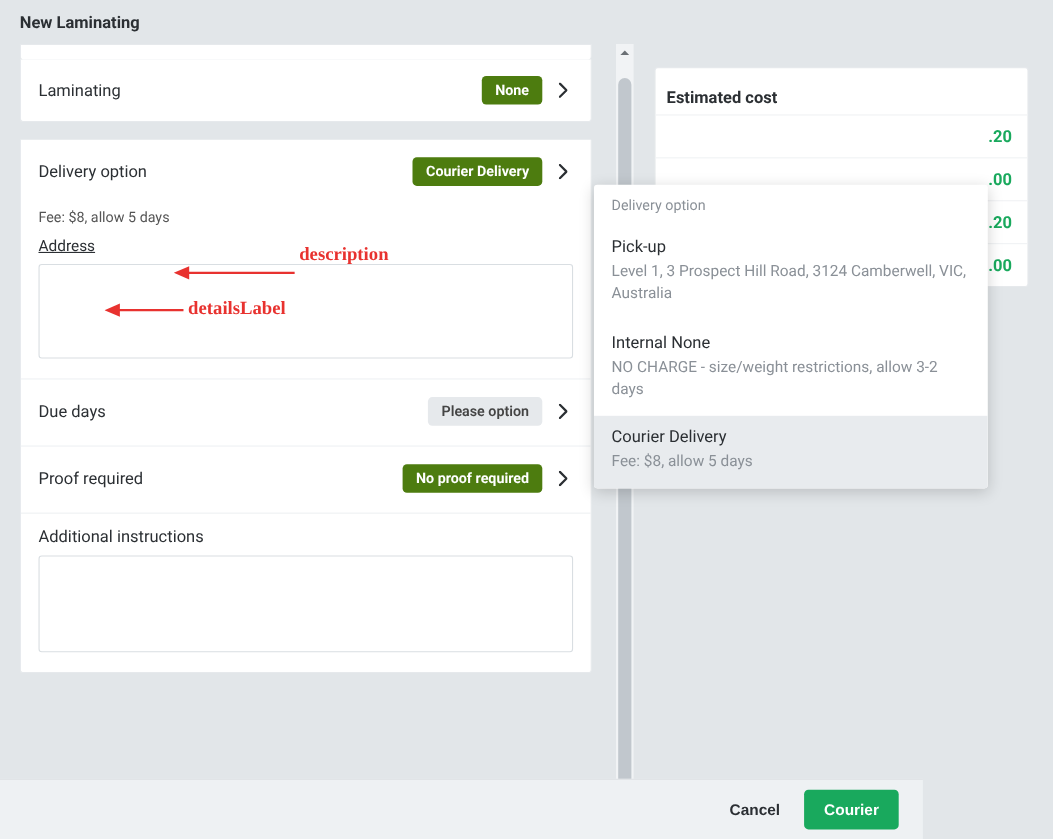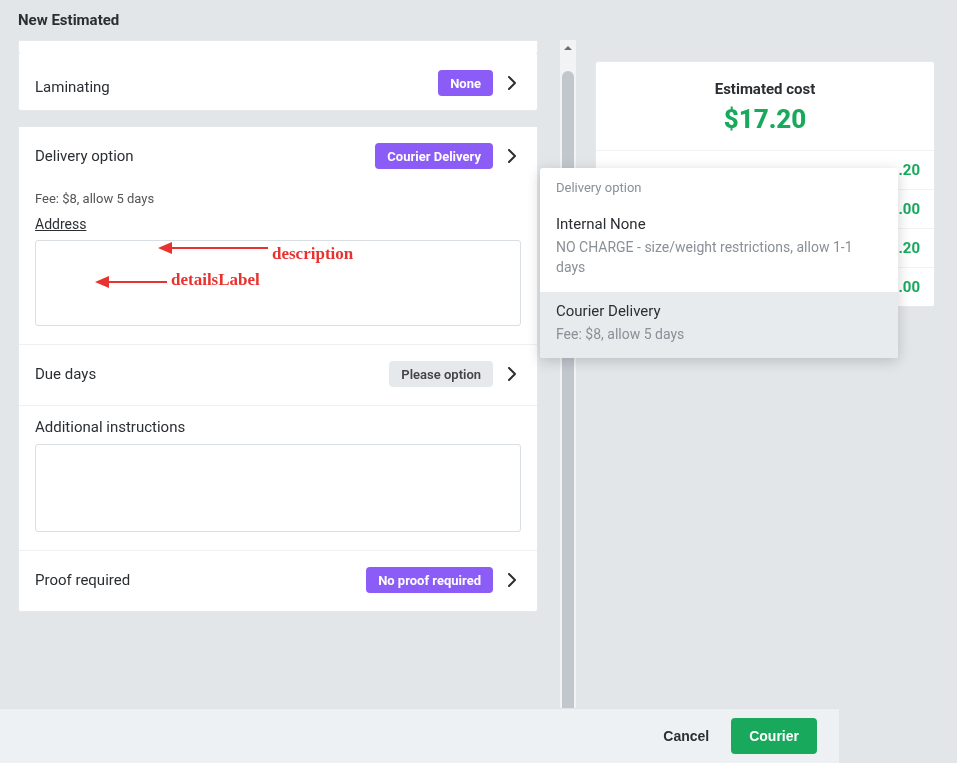--- a/index.html
+++ b/index.html
@@ -2,42 +2,42 @@
 <html><head>
 <meta charset="utf-8">
 <style>
   * { box-sizing: border-box; margin: 0; padding: 0; }
   html, body { width: 957px; height: 763px; overflow: hidden; font-family: -apple-system, "Segoe UI", Roboto, Arial, sans-serif; background: #e2e6e9; color: #2b2f33; }
   .header { height: 40px; padding: 0 18px; display: flex; align-items: center; font-weight: 700; font-size: 15px; color: #2b2f33; }
   .workspace { position: relative; width: 957px; height: 668px; }
   .left-col { position: absolute; left: 18px; top: 0; width: 520px; }
   .card { background: #fff; border: 1px solid #e6e9ec; border-radius: 3px; }
   .row-card { margin-bottom: 16px; }
-  .row { display: flex; align-items: flex-end; padding: 14px 16px; min-height: 56px; position: relative; }
+  .row { display: flex; align-items: center; padding: 14px 16px; min-height: 56px; position: relative; }
   .row-label { flex: 1; font-size: 15px; color: #2b2f33; }
   .row-value-area { display: flex; align-items: center; gap: 10px; }
-  .pill { display: inline-flex; align-items: center; justify-content: center; height: 26px; padding: 0 12px; border-radius: 4px; font-size: 13px; font-weight: 700; color: #fff; background: #8b5cf6; }
+  .pill { display: inline-flex; align-items: center; justify-content: center; height: 26px; padding: 0 12px; border-radius: 4px; font-size: 13px; font-weight: 700; color: #fff; background: #4d7c0f; }
   .pill.grey { background: #e6e9ec; color: #444; font-weight: 600; }
   .chev { width: 18px; height: 18px; display: inline-flex; align-items: center; justify-content: center; color: #2b2f33; }
   .chev svg { width: 8px; height: 14px; }
   .section-head { background: #eef1f3; border: 1px solid #e6e9ec; border-bottom: none; border-radius: 3px 3px 0 0; padding: 10px 14px; display: flex; align-items: center; gap: 10px; font-weight: 700; color: #2b3a43; font-size: 14px; }
   .section-head svg { width: 22px; height: 16px; fill: #2b3a43; }
   .section-body { background: #fff; border: 1px solid #e6e9ec; border-top: none; border-radius: 0 0 3px 3px; }
   .inner-block { padding: 12px 16px 14px; border-bottom: 1px solid #eef1f3; }
   .inner-block:last-child { border-bottom: none; }
   .inner-head { display: flex; align-items: center; min-height: 36px; }
   .small-label { font-size: 13px; color: #555; margin-top: 6px; }
   .details-lbl { font-size: 14px; color: #2b2f33; margin-top: 10px; text-decoration: underline; }
   .textarea { width: 100%; height: 86px; margin-top: 8px; border: 1px solid #d9dee2; border-radius: 3px; background: #fff; resize: none; padding: 8px; font: inherit; }
   .textarea.tall { height: 88px; }
 
   
   .cost-panel { position: absolute; left: 595px; top: 21px; width: 340px; }
   .cost-card { background: #fff; border: 1px solid #e6e9ec; border-radius: 3px; }
-  .cost-head { text-align: center; padding: 18px 10px 6px; font-weight: 700; font-size: 15px; color: #2b2f33; }
+  .cost-head { padding: 18px 10px 6px; font-weight: 700; font-size: 15px; color: #2b2f33; }
   .cost-amount { text-align: center; font-weight: 800; font-size: 26px; color: #19a95d; padding-bottom: 16px; }
   .cost-rows { }
   .cost-row { display: flex; justify-content: flex-end; padding: 10px 14px; border-top: 1px solid #f0f2f4; }
   .cost-row .val { font-weight: 700; font-size: 15px; }
   .val.green { color: #19a95d; }
 
   
   .vtrack { position: absolute; left: 560px; top: 0; width: 16px; height: 696px; background: #f1f3f5; }
   .vthumb { position: absolute; left: 2px; top: 31px; width: 12px; height: 653px; background: #c1c7cd; border-radius: 6px; }
   .varrow { position: absolute; left: 0; width: 16px; height: 16px; display: flex; align-items: center; justify-content: center; color: #6b7075; }
@@ -62,21 +62,21 @@
 
   
   .callout { position: absolute; color: #e8322f; font-weight: 700; font-size: 17px; font-family: Georgia, 'Times New Roman', serif; pointer-events: none; }
   .arrow-line { stroke: #e8322f; stroke-width: 2; fill: none; }
   .arrow-head { fill: #e8322f; }
   .svg-anno { position: absolute; pointer-events: none; }
 </style>
 </head>
 <body>
 
-<div class="header">New Estimated</div>
+<div class="header">New Laminating</div>
 
 <div class="workspace">
 
   <div class="vtrack">
     <div class="varrow top">
       <svg viewBox="0 0 10 10">
           <path d="M1 7 L5 3 L9 7 Z" fill="currentColor"></path>
         </svg>
     </div>
     <div class="vthumb"></div>
@@ -133,46 +133,45 @@
               <span class="chev">
                 <svg viewBox="0 0 8 14">
                     <path d="M1 1 L7 7 L1 13" stroke="currentColor" stroke-width="2" fill="none" stroke-linecap="round" stroke-linejoin="round"></path>
                   </svg>
               </span>
             </div>
           </div>
         </div>
 
         <div class="inner-block">
-          <div class="row-label" style="font-size:15px;">Additional instructions</div>
-          <textarea class="textarea tall" style=""></textarea>
-        </div>
-
-        <div class="inner-block">
           <div class="inner-head row" style="padding:0;min-height:34px;">
             <div class="row-label">Proof required</div>
             <div class="row-value-area">
               <span class="pill">No proof required</span>
               <span class="chev">
                 <svg viewBox="0 0 8 14">
                     <path d="M1 1 L7 7 L1 13" stroke="currentColor" stroke-width="2" fill="none" stroke-linecap="round" stroke-linejoin="round"></path>
                   </svg>
               </span>
             </div>
           </div>
         </div>
 
+        <div class="inner-block">
+          <div class="row-label" style="font-size:15px;">Additional instructions</div>
+          <textarea class="textarea tall" style=""></textarea>
+        </div>
+
       </div>
     </div>
   </div>
 
   <div class="cost-panel">
     <div class="cost-card">
       <div class="cost-head">Estimated cost</div>
-      <div class="cost-amount">$17.20</div>
       <div class="cost-rows" id="cost-rows">
           <div class="cost-row">
             <span class="val green">.20</span>
           </div>
           <div class="cost-row">
             <span class="val green">.00</span>
           </div>
           <div class="cost-row">
             <span class="val green">.20</span>
           </div>
@@ -180,35 +179,39 @@
             <span class="val green">.00</span>
           </div>
         </div>
     </div>
   </div>
 
   <div class="popover">
     <div class="pop-title">Delivery option</div>
     <div id="pop-opts">
         <div class="opt">
+          <div class="opt-name">Pick-up</div>
+          <div class="opt-desc">Level 1, 3 Prospect Hill Road, 3124 Camberwell, VIC, Australia</div>
+        </div>
+        <div class="opt">
           <div class="opt-name">Internal None</div>
-          <div class="opt-desc">NO CHARGE - size/weight restrictions, allow 1-1 days</div>
+          <div class="opt-desc">NO CHARGE - size/weight restrictions, allow 3-2 days</div>
         </div>
         <div class="opt selected">
           <div class="opt-name">Courier Delivery</div>
           <div class="opt-desc">Fee: $8, allow 5 days</div>
         </div>
       </div>
   </div>
 
   <svg class="svg-anno" style="left:158px; top:198px;" width="110" height="20">
     <line x1="110" y1="10" x2="12" y2="10" class="arrow-line"></line>
     <polygon points="0,10 14,4 14,16" class="arrow-head"></polygon>
   </svg>
-  <div class="callout" style="left:272px; top:204px;">description</div>
+  <div class="callout" style="left:272px; top:181px;">description</div>
 
   <svg class="svg-anno" style="left:95px; top:232px;" width="72" height="20">
     <line x1="72" y1="10" x2="12" y2="10" class="arrow-line"></line>
     <polygon points="0,10 14,4 14,16" class="arrow-head"></polygon>
   </svg>
   <div class="callout" style="left:171px; top:230px;">detailsLabel</div>
 
   <svg class="svg-anno" style="left:610px; top:192px;" width="62" height="20">
     <line x1="62" y1="10" x2="12" y2="10" class="arrow-line"></line>
     <polygon points="0,10 14,4 14,16" class="arrow-head"></polygon>

